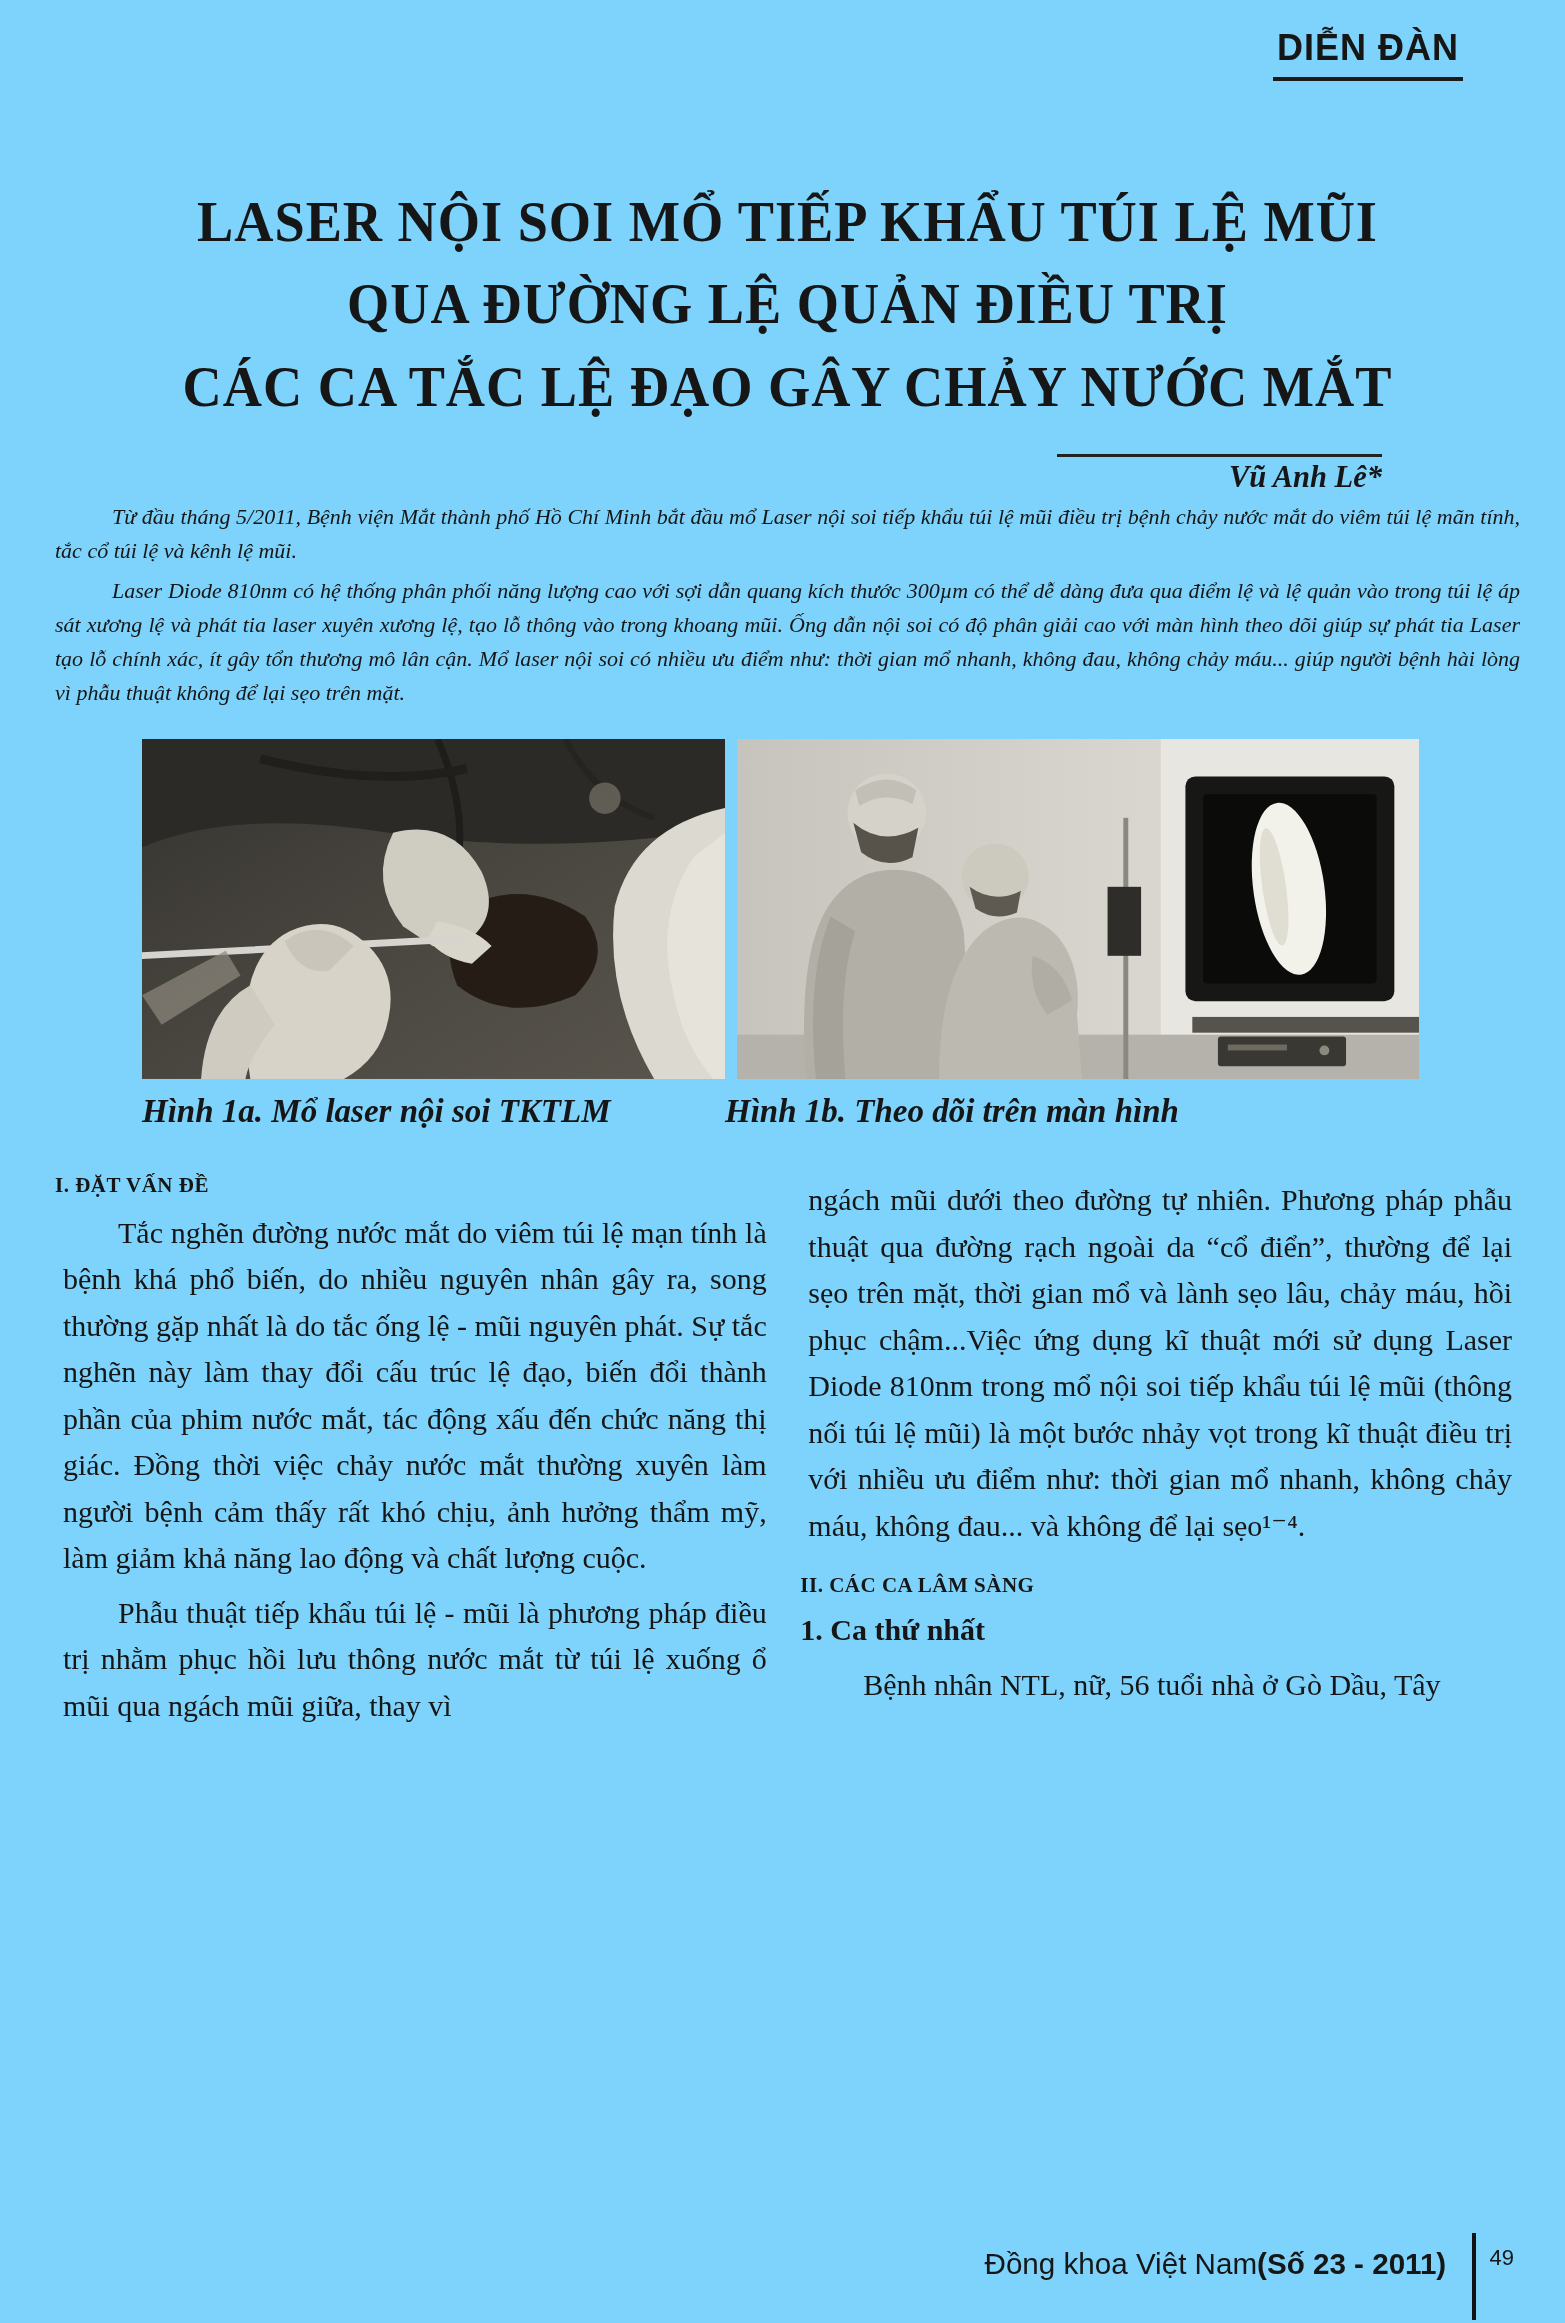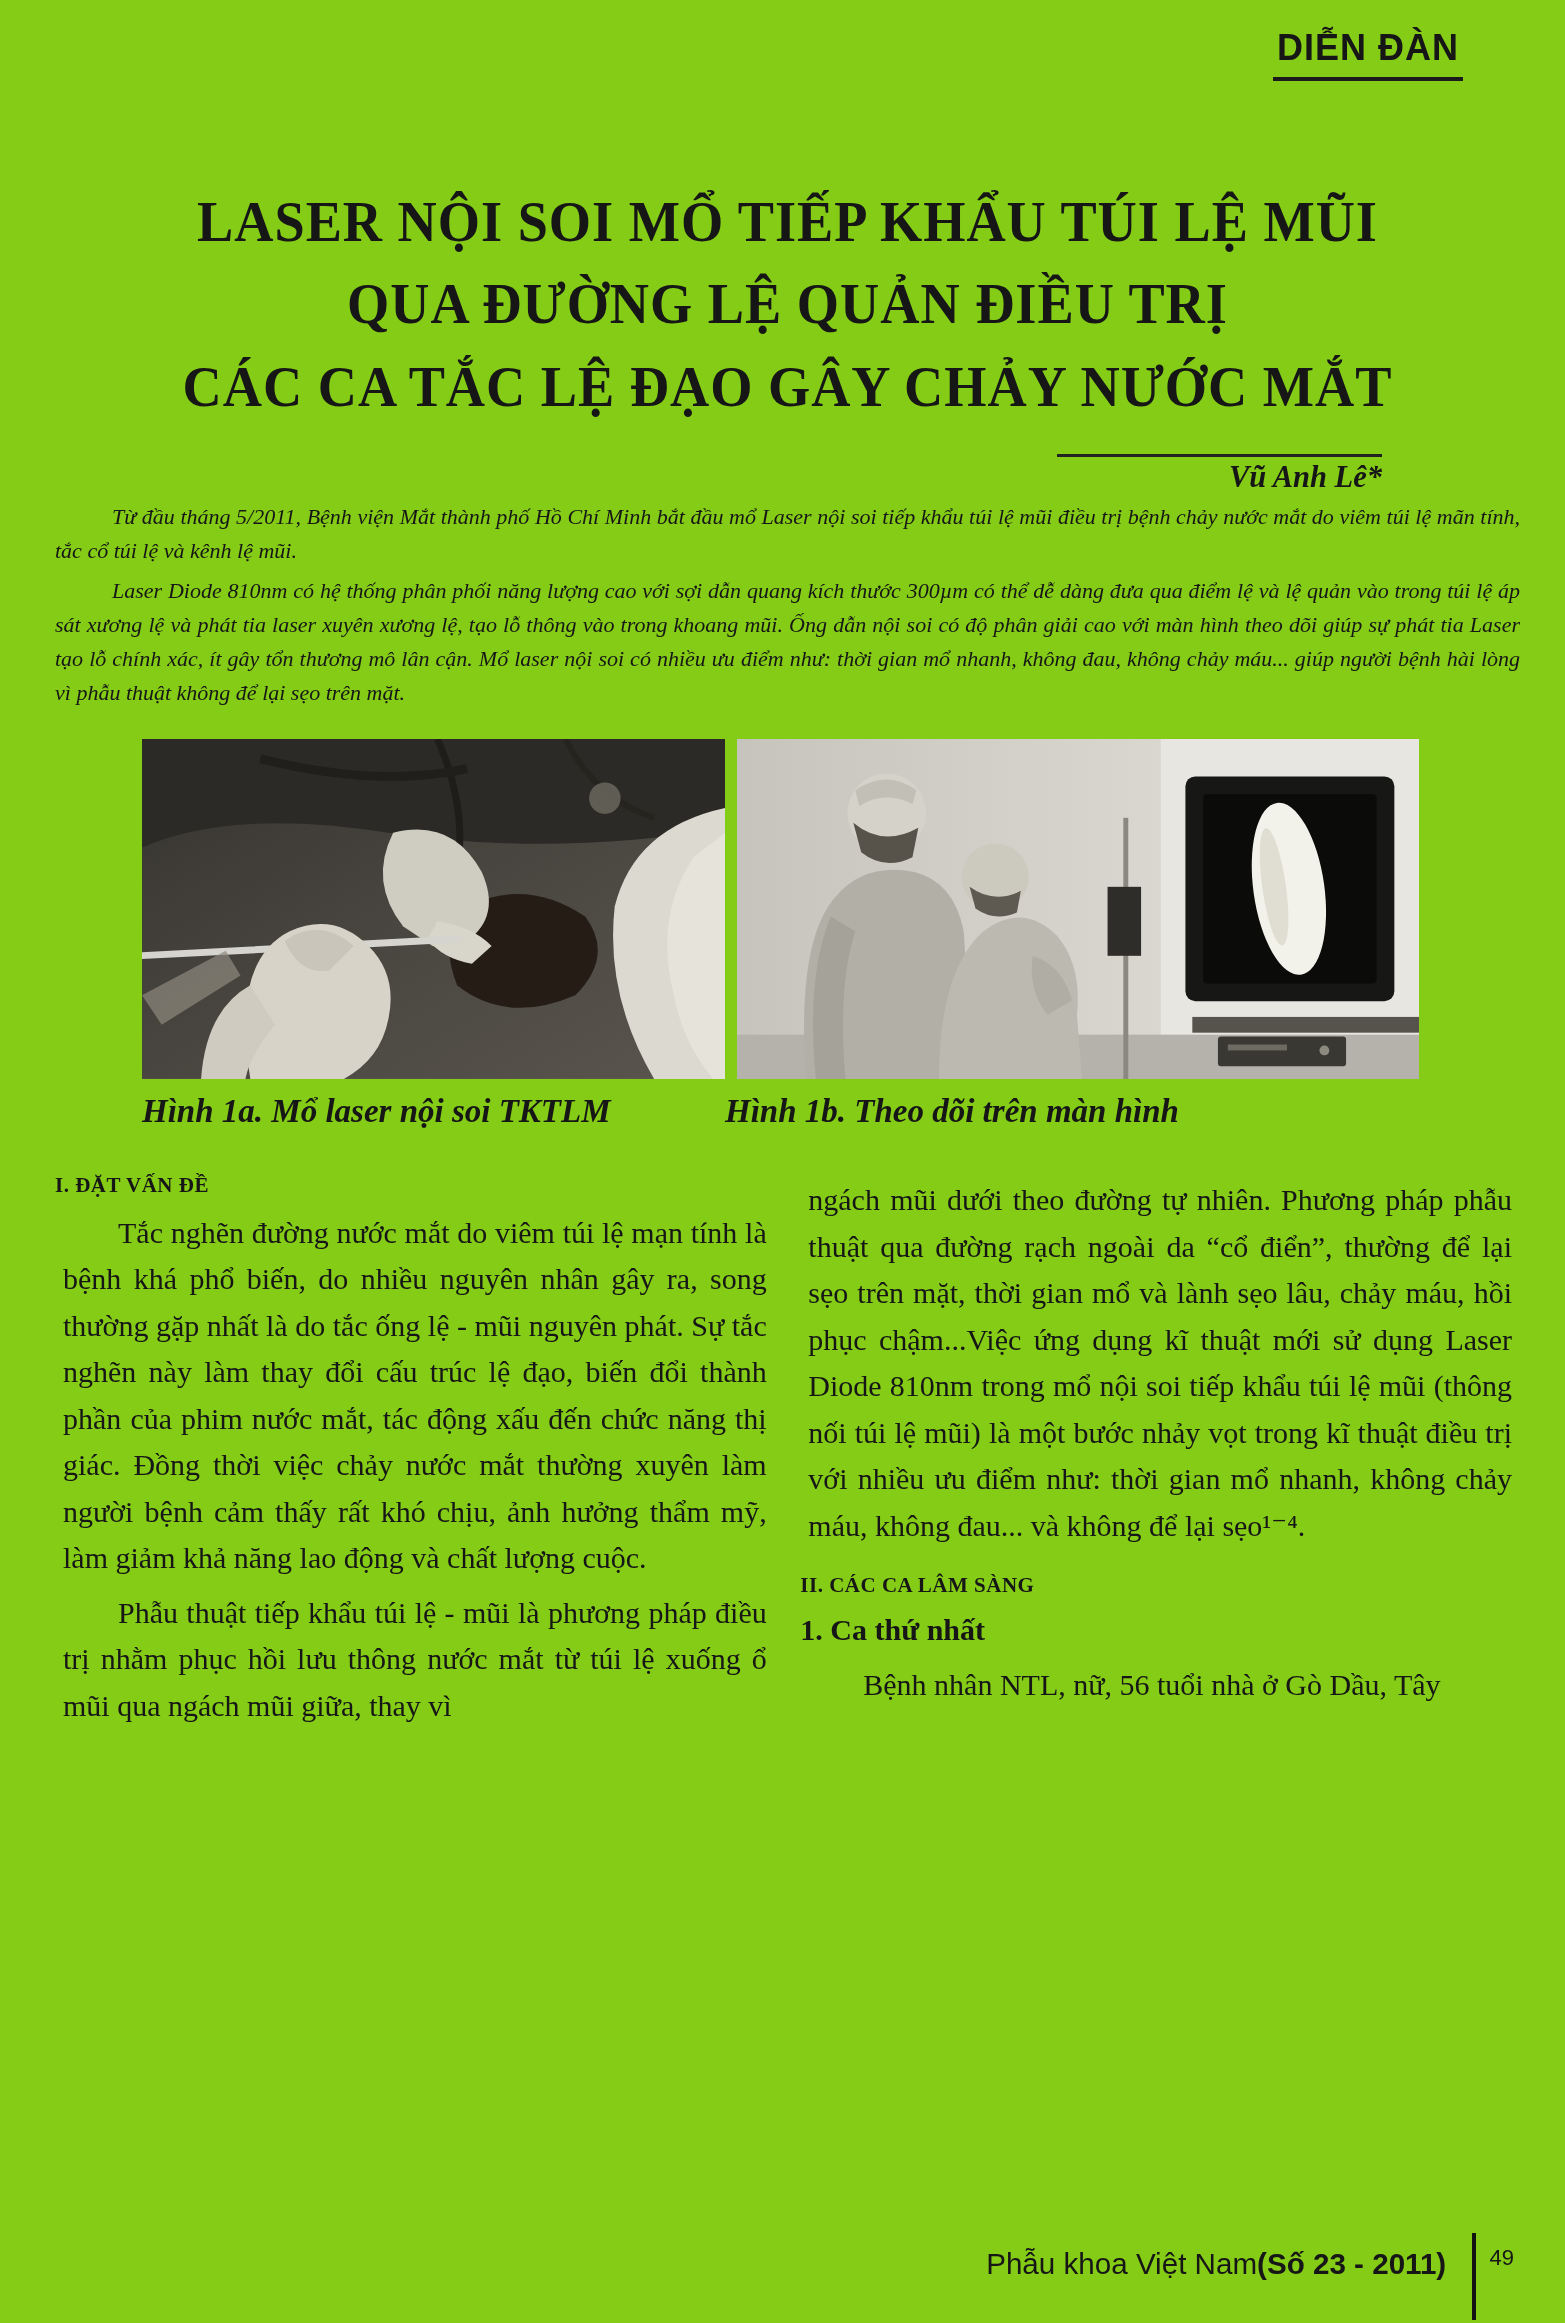--- a/index.html
+++ b/index.html
@@ -1,20 +1,20 @@
 <!DOCTYPE html>
 <html><head>
 <meta charset="utf-8">
 <style>
   html,body{margin:0;padding:0;background:#888;}
   .page{
     position:relative;
     width:1565px;height:2324px;
     margin:0 auto;
-    background:#84cc16;
+    background:#7dd3fc;
     color:#161616;
     font-family:"Liberation Serif","DejaVu Serif",serif;
     box-sizing:border-box;
     padding:21.7px 45px 0 55px;
     overflow:hidden;
   }
   
   .header-row{text-align:right;margin-top:5.9px;}
   .header-tag{
     display:inline-block;
@@ -249,20 +249,20 @@
     <div class="col">
       <p class="noindent">ngách mũi dưới theo đường tự nhiên. Phương pháp phẫu thuật qua đường rạch ngoài da “cổ điển”, thường để lại sẹo trên mặt, thời gian mổ và lành sẹo lâu, chảy máu, hồi phục chậm...Việc ứng dụng kĩ thuật mới sử dụng Laser Diode 810nm trong mổ nội soi tiếp khẩu túi lệ mũi (thông nối túi lệ mũi) là một bước nhảy vọt trong kĩ thuật điều trị với nhiều ưu điểm như: thời gian mổ nhanh, không chảy máu, không đau... và không để lại sẹo¹⁻⁴.</p>
       <h3 class="h-mid" style="margin-top:19.7px;">II. CÁC CA LÂM SÀNG</h3>
       <h4>1. Ca thứ nhất</h4>
       <p class="indent">Bệnh nhân NTL, nữ, 56 tuổi nhà ở Gò Dầu, Tây</p>
     </div>
   </div>
 
 
   <div class="footer">
-    <span class="journal">Phẫu khoa Việt Nam </span>
+    <span class="journal">Đồng khoa Việt Nam </span>
     <span class="issue">(Số 23 - 2011)</span>
     <span class="vbar"></span>
     <span class="pagenum">49</span>
   </div>
 
 </div>
 
 
 </body></html>

